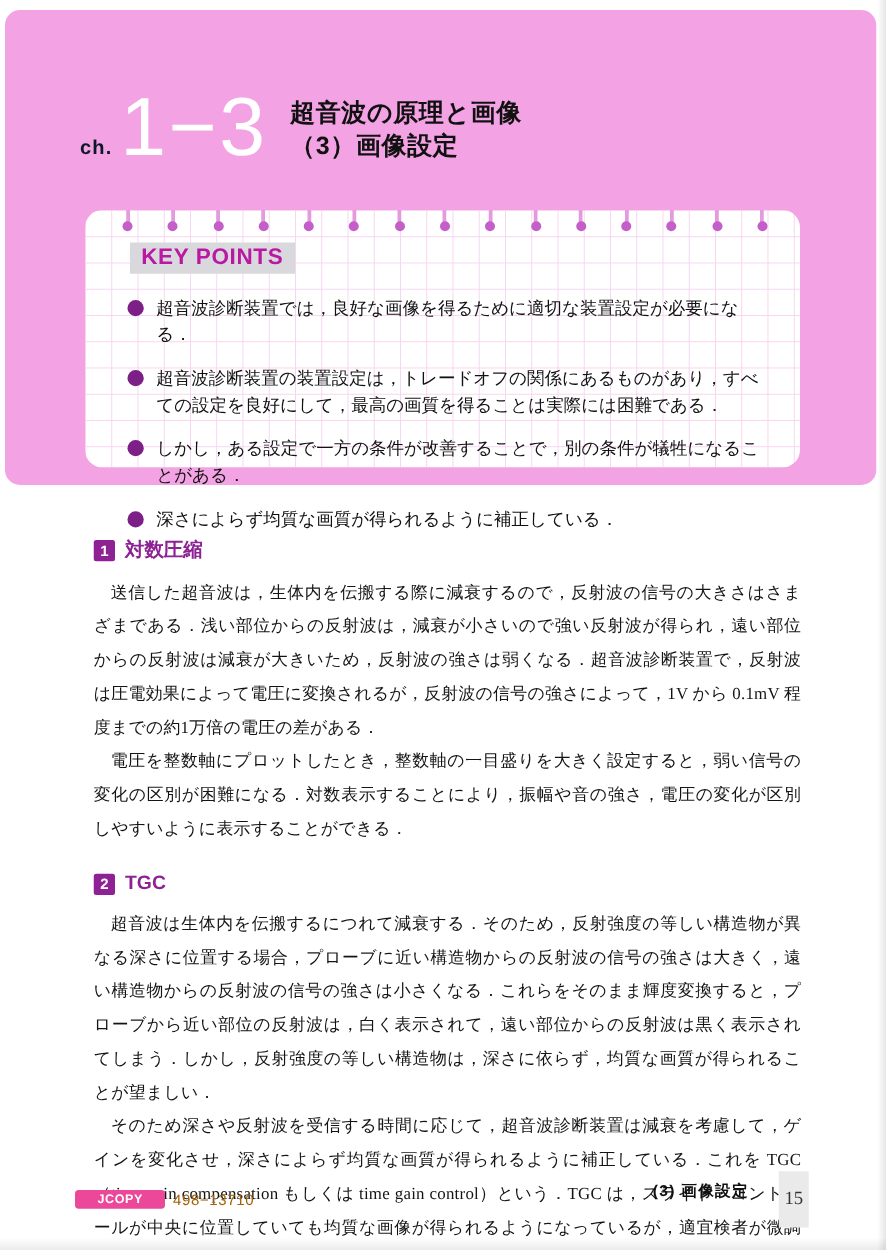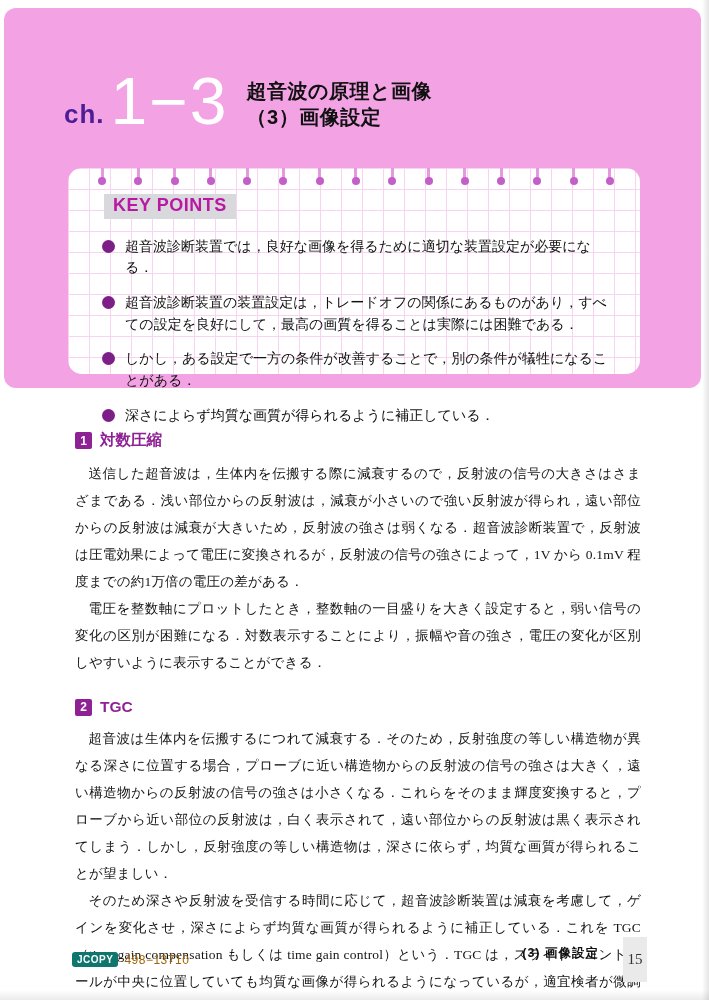--- a/index.html
+++ b/index.html
@@ -11,21 +11,21 @@
   
   .header-block {
     position:absolute; left:4px; top:8px; width:697px; height:380px;
     background:#f3a2e4; border-radius:12px;
   }
   .header-title-row {
     position:absolute; left:60px; top:62px;
     display:flex; align-items:flex-end;
   }
   .chapter-label {
-    color:#4c1d95; font-size:26px; font-weight:600; line-height:1;
+    color:#0f172a; font-size:16px; font-weight:600; line-height:1;
     padding-bottom:6px; letter-spacing:1px;
   }
   .chapter-number {
     color:#ffffff; font-size:66px; font-weight:300; line-height:0.95;
     margin-left:6px; letter-spacing:2px;
   }
   .chapter-title {
     margin-left:18px; color:#111; font-weight:bold; font-size:20px;
     line-height:1.32; padding-bottom:2px; letter-spacing:0.5px;
   }
@@ -84,22 +84,22 @@
     font-size:13.5px; line-height:27px; text-align:justify;
     text-indent:1em; color:#141414; letter-spacing:0.2px;
   }
 
   
   .footer-left {
     position:absolute; left:60px; bottom:33px;
     display:flex; align-items:center; gap:6px;
   }
   .jcopy-badge {
-    background:#0f766e; color:#fff; font-weight:bold; font-size:10px;
-    padding:2px 5px; border-radius:3px; letter-spacing:0.5px; line-height:1.1;margin-left:12px;
+    background:#ec4899; color:#fff; font-weight:bold; font-size:10px;
+    padding:2px 18px; border-radius:3px; letter-spacing:0.5px; line-height:1.1;
   }
   .jcopy-code {
     font-family:Liberation Sans, sans-serif;
     font-size:12px; color:#a16207; letter-spacing:0.5px;
   }
   .footer-section-label {
     position:absolute; right:110px; bottom:38px;
     font-size:12.5px; font-weight:bold; color:#111; letter-spacing:1px;
   }
   .page-number-box {

